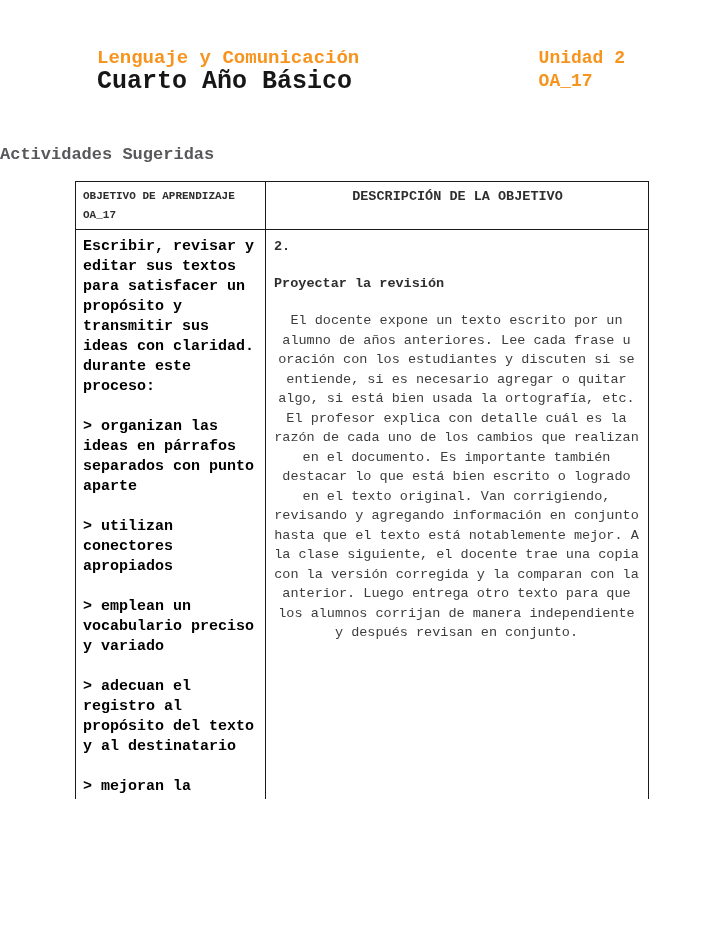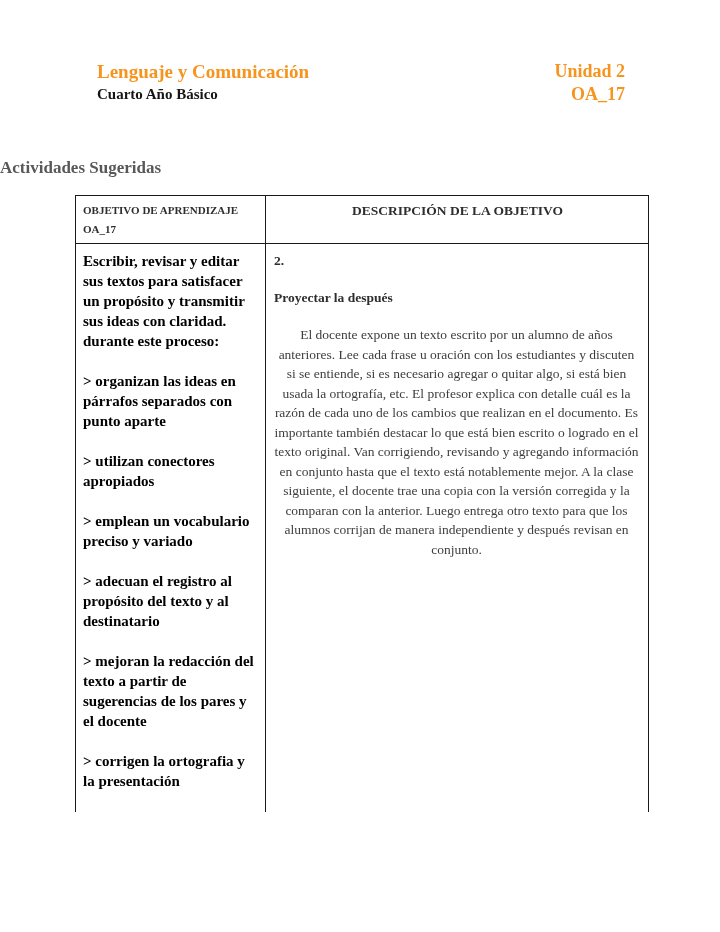--- a/index.html
+++ b/index.html
@@ -7,47 +7,46 @@
     --title-gray: #58585B;
     --text-color: #3D3D3D;
     --border-color: #1A1A1A;
   }
   * { margin: 0; padding: 0; box-sizing: border-box; }
   html, body { background: #ffffff; }
   .page {
     position: relative;
     width: 720px;
     height: 796px;
-    margin: 16px auto;
+    margin: 3px auto;
     background: #ffffff;
-    font-family: Liberation Serif, serif;
+    font-family: Liberation Mono, monospace;
     color: var(--text-color);
     overflow: hidden;
   }
   
   .doc-header {
     display: flex;
     justify-content: space-between;
     align-items: flex-start;
     padding: 44px 95px 0 97px;
   }
   .doc-header .left-block .subject {
     font-size: 19px;
     font-weight: bold;
     color: var(--accent-orange);
     line-height: 23px;
   }
   .doc-header .left-block .grade {
-    font-size: 15px;
+    font-size: 25px;
     font-weight: bold;
     color: #161616;
     line-height: 23px;
   }
   .doc-header .right-block {
-    text-align: right;
   }
   .doc-header .right-block .unit,
   .doc-header .right-block .oa {
     font-size: 18px;
     font-weight: bold;
     color: var(--accent-orange);
     line-height: 23px;
   }
   
   .section-title {
@@ -160,20 +159,20 @@
           <p>Escribir, revisar y editar sus textos para satisfacer un propósito y transmitir sus ideas con claridad. durante este proceso:</p>
           <p>&gt; organizan las ideas en párrafos separados con punto aparte</p>
           <p>&gt; utilizan conectores apropiados</p>
           <p>&gt; emplean un vocabulario preciso y variado</p>
           <p>&gt; adecuan el registro al propósito del texto y al destinatario</p>
           <p>&gt; mejoran la redacción del texto a partir de sugerencias de los pares y el docente</p>
           <p>&gt; corrigen la ortografia y la presentación</p>
         </td>
         <td class="activity-cell">
           <p class="activity-number">2.</p>
-          <p class="activity-title">Proyectar la después</p>
+          <p class="activity-title">Proyectar la revisión</p>
           <p class="activity-body">El docente expone un texto escrito por un alumno de años anteriores. Lee cada frase u oración con los estudiantes y discuten si se entiende, si es necesario agregar o quitar algo, si está bien usada la ortografía, etc. El profesor explica con detalle cuál es la razón de cada uno de los cambios que realizan en el documento. Es importante también destacar lo que está bien escrito o logrado en el texto original. Van corrigiendo, revisando y agregando información en conjunto hasta que el texto está notablemente mejor. A la clase siguiente, el docente trae una copia con la versión corregida y la comparan con la anterior. Luego entrega otro texto para que los alumnos corrijan de manera independiente y después revisan en conjunto.</p>
         </td>
       </tr>
     </tbody>
   </table>
 
 </div>
 
 </body></html>

